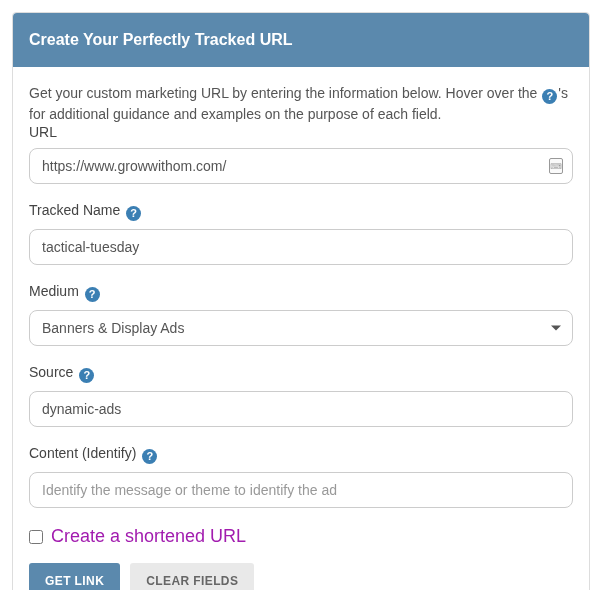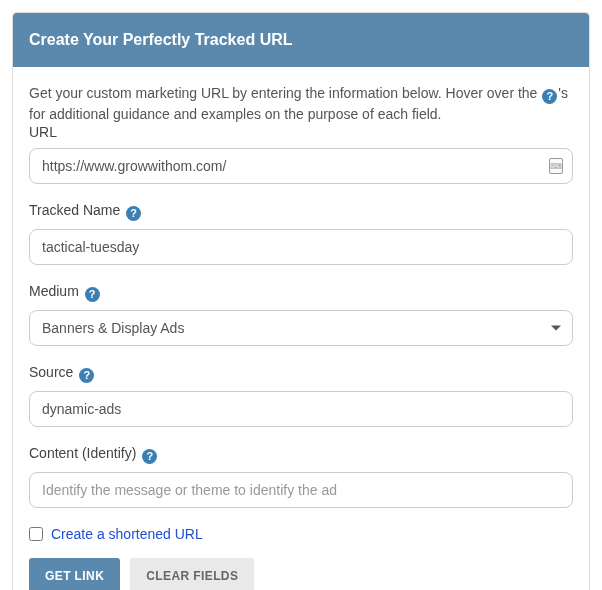--- a/index.html
+++ b/index.html
@@ -105,21 +105,21 @@
   .checkbox-row {
     display: flex;
     align-items: center;
     gap: 8px;
     margin-bottom: 16px;
     margin-top: 2px;
   }
   .checkbox-row input[type="checkbox"] {
     width: 14px; height: 14px;
   }
-  .checkbox-row label { color: #1d4ed8; font-size: 14px; }
+  .checkbox-row label { color: #a21caf; font-size: 18px; }
   .button-row { display: flex; gap: 10px; }
   .btn {
     border: none;
     border-radius: 3px;
     padding: 11px 16px;
     font-size: 12px;
     font-weight: 700;
     letter-spacing: 0.4px;
     cursor: pointer;
     font-family: inherit;

